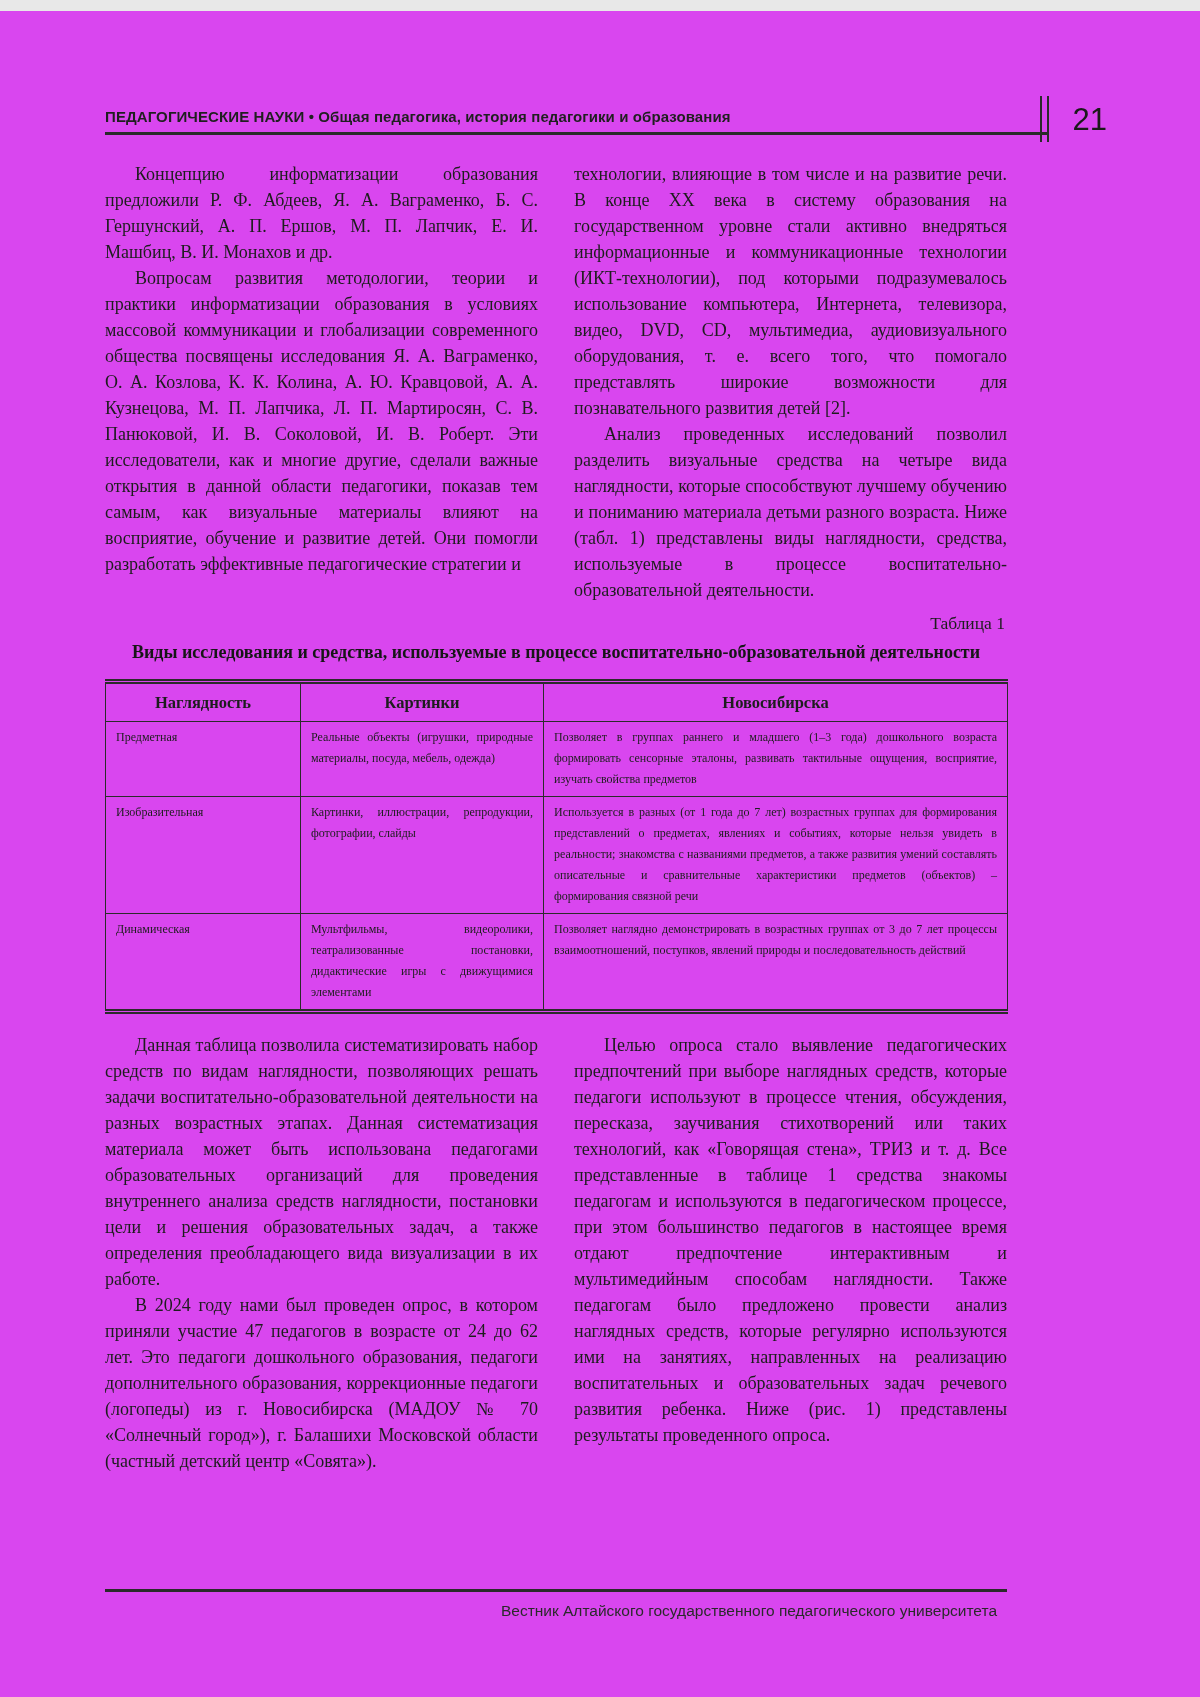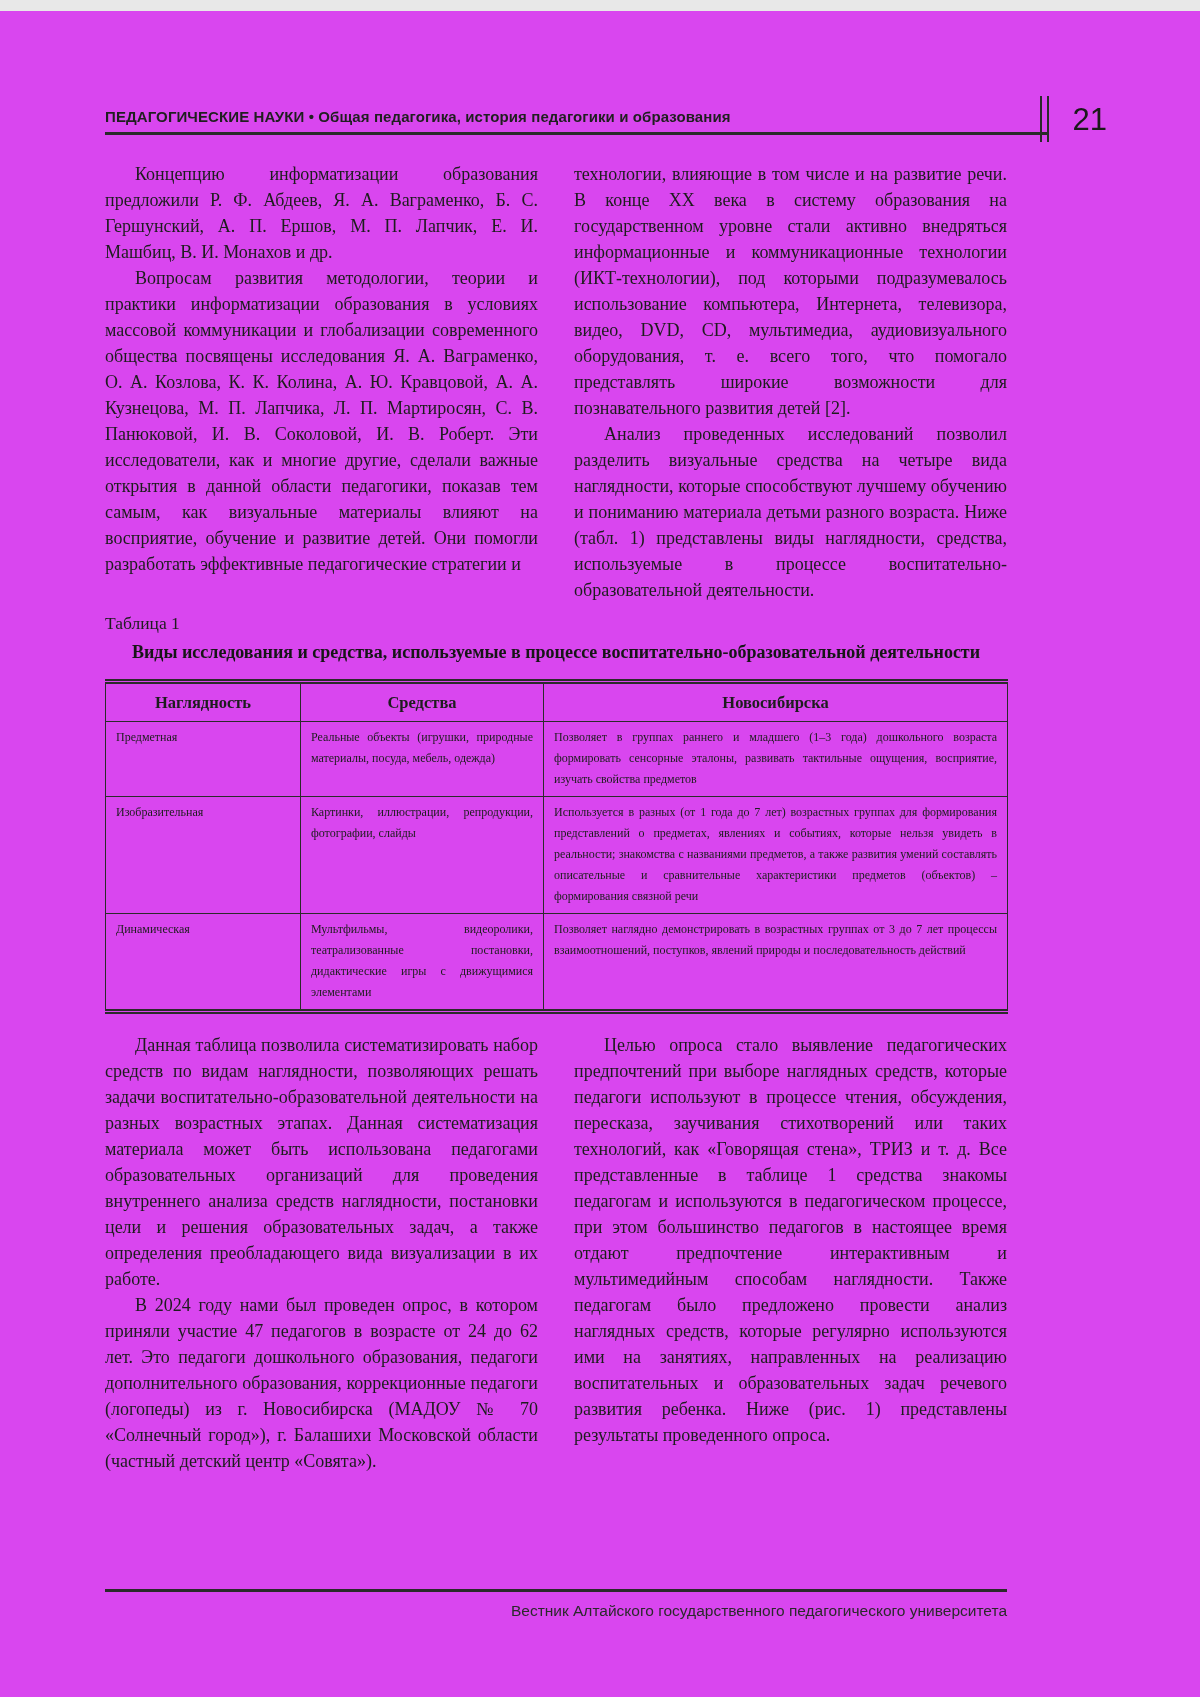--- a/index.html
+++ b/index.html
@@ -48,21 +48,21 @@
     font-size:18px; line-height:26px;
     text-align:justify; text-align-last:left;
     hyphens:auto; -webkit-hyphens:auto;
     color:#1d1d1d;
   }
   .col p.indent { text-indent:30px; }
 
   
   .table-block { margin-top:10px; font-family:"Liberation Serif", serif; }
   .table-label {
-    text-align:left; font-size:17.5px; color:#1d1d1d; margin:0 2px 8px 0;
+    text-align:right; font-size:17.5px; color:#1d1d1d; margin:0 2px 8px 0;
   }
   .table-caption {
     text-align:center; font-weight:700; font-size:18px; color:#161616;
     margin:0 0 16px 0;
   }
   table.data-table {
     width:902px; border-collapse:collapse; table-layout:fixed;
     border-top:5px double #2b2b2b; border-bottom:5px double #2b2b2b;
     border-left:1.5px solid #2b2b2b; border-right:1.5px solid #2b2b2b;
   }
@@ -81,21 +81,21 @@
   td.c-means, td.c-activity { text-align:justify; text-align-last:left; hyphens:auto; -webkit-hyphens:auto; }
 
   .cols-bottom { margin-top:18px; }
 
   
   .footer-rule {
     position:absolute; top:1578px; left:105px; width:902px; height:3px;
     background:#2a2a2a;
   }
   .footer-text {
-    position:absolute; top:1591px; left:105px; width:902px;
+    position:absolute; top:1591px; left:95px; width:902px;
     text-align:right;
     font-family:"Liberation Sans", sans-serif;
     font-size:15.5px; font-weight:400; color:#2a2a2a;
   }
 </style>
 </head>
 <body>
 
 <div class="page">
 
@@ -125,21 +125,21 @@
 
       <table class="data-table">
         <colgroup>
           <col style="width:195px">
           <col style="width:243px">
           <col style="width:464px">
         </colgroup>
         <thead>
           <tr>
             <th>Наглядность</th>
-            <th>Средства</th>
+            <th>Картинки</th>
             <th>Новосибирска</th>
           </tr>
         </thead>
         <tbody>
           <tr>
             <td class="c-kind">Предметная</td>
             <td class="c-means">Реальные объекты (игрушки, природные материалы, посуда, мебель, одежда)</td>
             <td class="c-activity">Позволяет в группах раннего и младшего (1–3 года) дошкольного возраста формировать сенсорные эталоны, развивать тактильные ощущения, восприятие, изучать свойства предметов</td>
           </tr>
           <tr>

